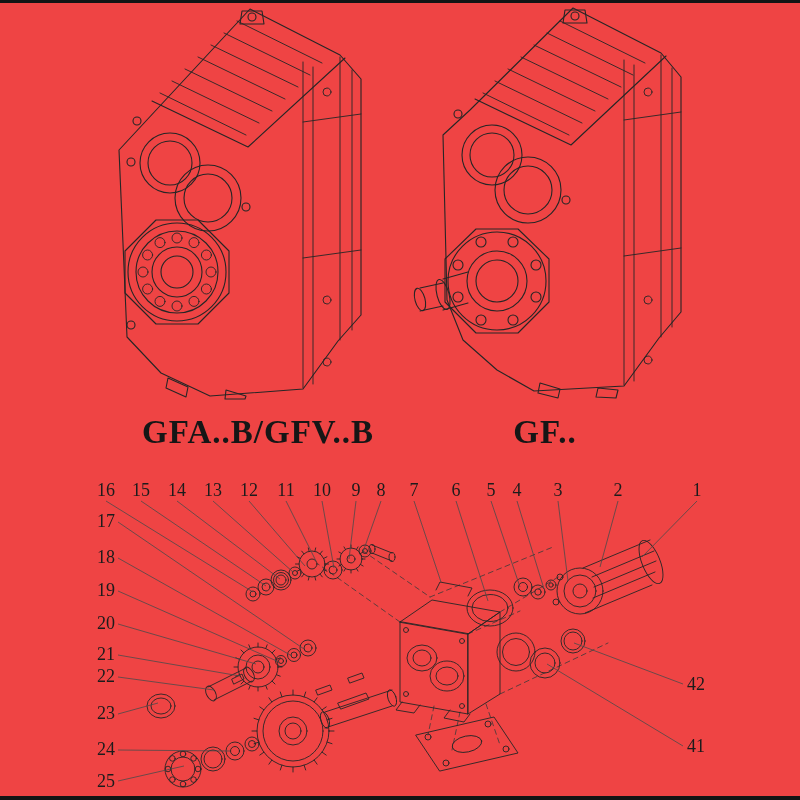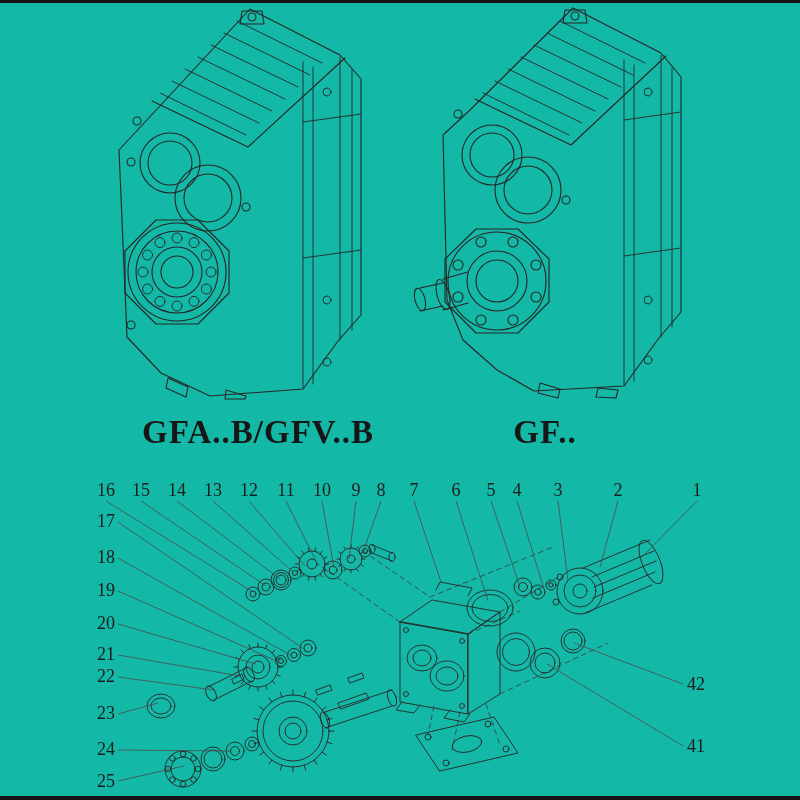--- a/index.html
+++ b/index.html
@@ -1,17 +1,17 @@
 <!DOCTYPE html>
 <html><head>
 <meta charset="utf-8">
 <style>
   *{box-sizing:border-box}
   html,body{margin:0;padding:0;background:#e9e9e9;font-family:"Liberation Serif",serif}
-  .page{position:relative;width:800px;height:800px;margin:0 auto;background:#14b8a6;overflow:hidden}
+  .page{position:relative;width:800px;height:800px;margin:0 auto;background:#ef4444;overflow:hidden}
   .page svg{position:absolute;left:0;top:0}
   .edge{position:absolute;left:0;width:100%;background:#141414}
   .edge.top{top:0;height:3px}
   .edge.bottom{bottom:0;height:4px}
   .draw{stroke:#262626;fill:none;stroke-width:1.1;stroke-linejoin:round;stroke-linecap:round}
   .fine{stroke-width:0.9}
   .dash{stroke:#3a3a3a;stroke-width:0.8;stroke-dasharray:5 4;fill:none}
   .model-label{font-family:"Liberation Serif",serif;font-weight:700;font-size:33px;fill:#161616;letter-spacing:1px;stroke:none}
   .callout{font-family:"Liberation Serif",serif;font-size:18px;fill:#1c1c1c;text-anchor:middle;stroke:none}
   .leader{stroke:#4a4a4a;stroke-width:0.8;fill:none}

